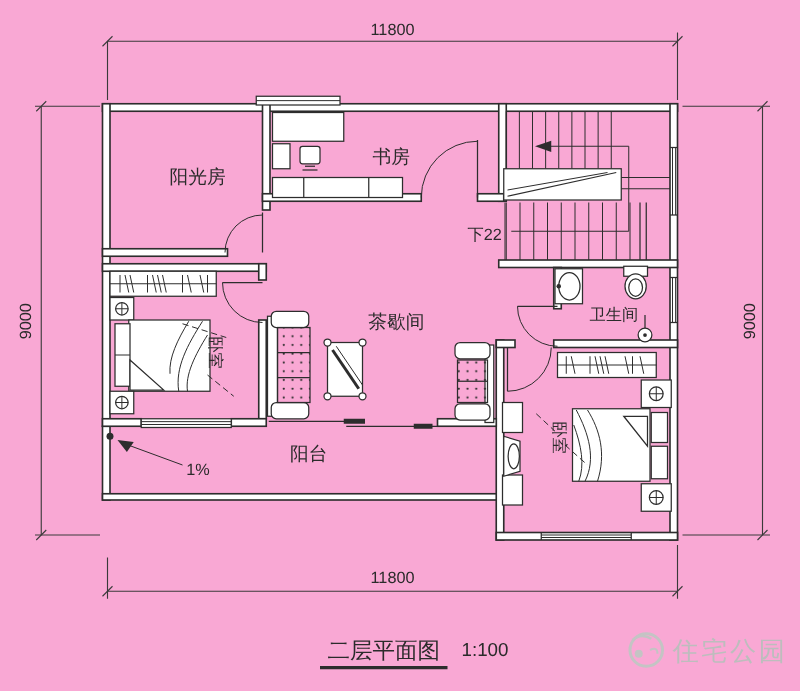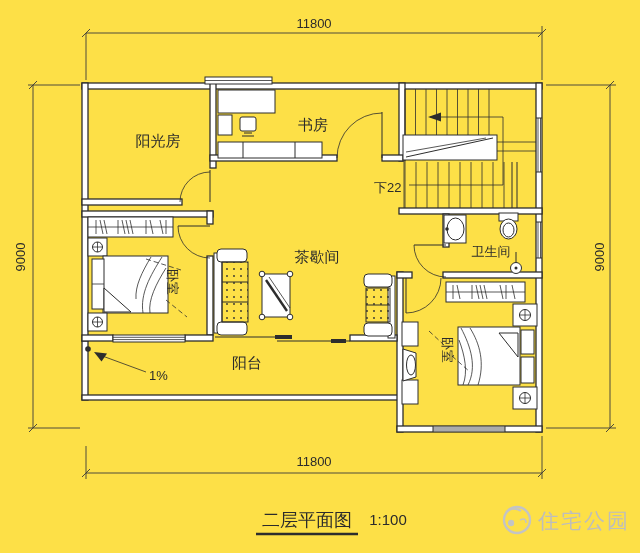--- a/index.html
+++ b/index.html
@@ -1,16 +1,16 @@
 <!DOCTYPE html>
 <html><head>
 <meta charset="utf-8">
 <style>
   html,body{margin:0;padding:0;background:#ffffff;}
-  .stage{width:640px;height:553px;position:relative;background:#fde047;overflow:hidden;}
+  .stage{width:640px;height:553px;position:relative;background:#f9a8d4;overflow:hidden;}
   svg{display:block;}
   svg text{font-family:"Liberation Sans","DejaVu Sans",sans-serif;fill:#2b2b2b;}
   .w{fill:#ffffff;stroke:#2d2d2d;stroke-width:1.3;}
   .l{stroke:#2d2d2d;stroke-width:1;fill:none;}
   .lt{stroke:#2d2d2d;stroke-width:0.8;fill:none;}
   .f{fill:#ffffff;stroke:#2d2d2d;stroke-width:1;}
   .dim{stroke:#3a3a3a;stroke-width:0.9;fill:none;}
   .dash{stroke:#2d2d2d;stroke-width:0.8;fill:none;stroke-dasharray:5 3;}
   .dimtxt{font-size:13px;fill:#2b2b2b;}
   .room{font-size:15px;}

